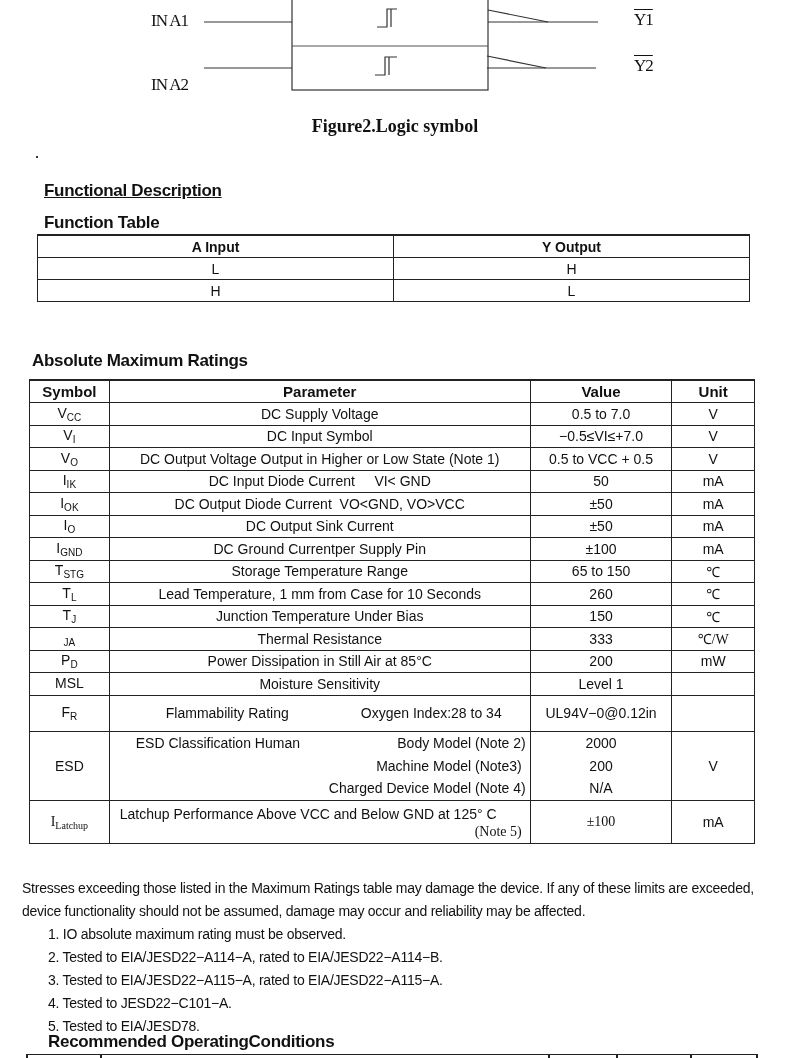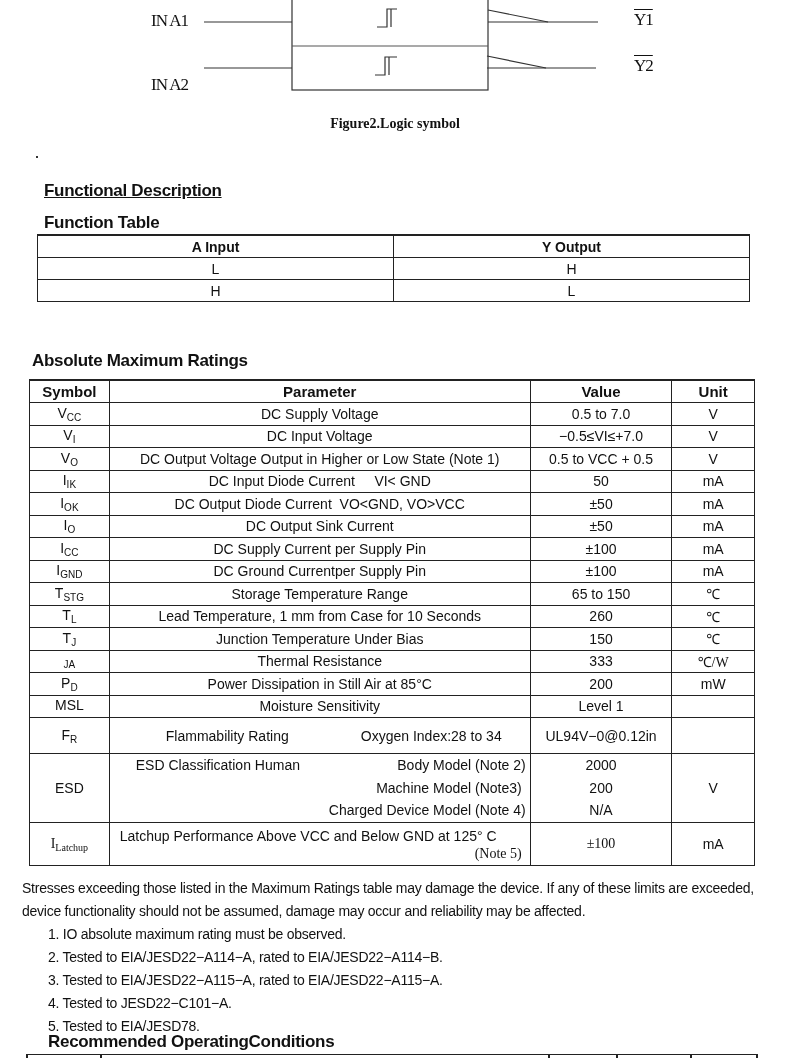--- a/index.html
+++ b/index.html
@@ -2,21 +2,21 @@
 <html><head>
 <meta charset="utf-8">
 <style>
   html, body { margin: 0; padding: 0; background: #ffffff; }
   body { width: 790px; height: 1058px; position: relative; overflow: hidden; font-family: "Liberation Sans", sans-serif; color: #111; }
   .abs { position: absolute; }
   .serif { font-family: "Liberation Serif", serif; }
 
   
   .diagram { left: 0; top: 0; width: 790px; height: 140px; }
-  .fig-caption { left: 0; width: 790px; top: 116px; text-align: center; font-weight: bold; font-size: 14px; }
+  .fig-caption { left: 0; width: 790px; top: 116px; text-align: center; font-weight: bold; font-size: 18px; }
   .pin-label { font-size: 17px; letter-spacing: -1px; font-family: Liberation Serif, serif; }
   .overbar { text-decoration: overline; }
 
   .stray-dot { left: 36px; top: 156px; width: 2px; height: 2px; background: #333; }
 
   h2.sec { position: absolute; margin: 0; font-weight: bold; font-size: 17px; letter-spacing: -0.3px; }
 
   
   table { border-collapse: collapse; }
   .ftable { position: absolute; left: 37px; top: 234px; width: 713px; }
@@ -118,21 +118,21 @@
   <tbody id="amr-body">
 
     <tr>
         <td><span>V</span><span class="sub">CC</span></td>
         <td>DC Supply Voltage</td>
         <td>0.5 to 7.0</td>
         <td>V</td>
       </tr>
     <tr>
         <td><span>V</span><span class="sub">I</span></td>
-        <td>DC Input Voltage</td>
+        <td>DC Input Symbol</td>
         <td>−0.5≤VI≤+7.0</td>
         <td>V</td>
       </tr>
     <tr>
         <td><span>V</span><span class="sub">O</span></td>
         <td>DC Output Voltage Output in Higher or Low State (Note 1)</td>
         <td>0.5 to VCC + 0.5</td>
         <td>V</td>
       </tr>
     <tr>
@@ -144,26 +144,20 @@
     <tr>
         <td><span>I</span><span class="sub">OK</span></td>
         <td style="white-space:pre;">DC Output Diode Current  VO&lt;GND, VO&gt;VCC</td>
         <td>±50</td>
         <td>mA</td>
       </tr>
     <tr>
         <td><span>I</span><span class="sub">O</span></td>
         <td>DC Output Sink Current</td>
         <td>±50</td>
-        <td>mA</td>
-      </tr>
-    <tr>
-        <td><span>I</span><span class="sub">CC</span></td>
-        <td>DC Supply Current per Supply Pin</td>
-        <td>±100</td>
         <td>mA</td>
       </tr>
     <tr>
         <td><span>I</span><span class="sub">GND</span></td>
         <td>DC Ground Currentper Supply Pin</td>
         <td>±100</td>
         <td>mA</td>
       </tr>
     <tr>
         <td><span>T</span><span class="sub">STG</span></td>

